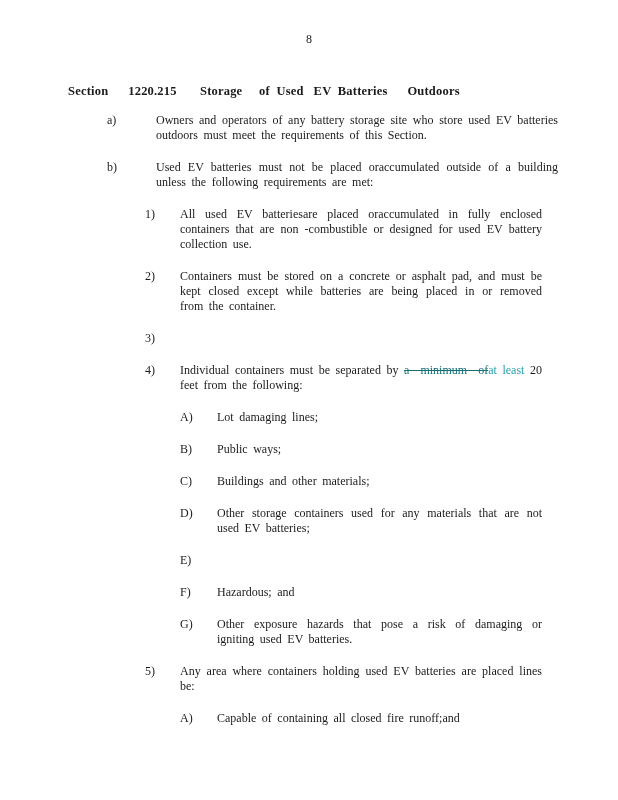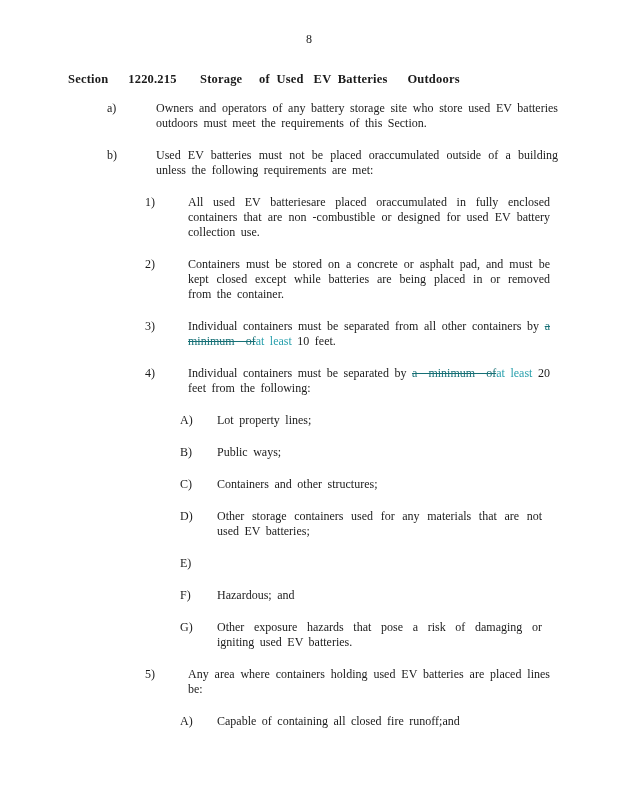--- a/index.html
+++ b/index.html
@@ -12,41 +12,41 @@
     overflow: hidden;
   }
   .page { position: relative; width: 618px; height: 800px; }
   .page-number {
     padding-top: 32px;
     text-align: center;
     font-size: 12px;
     line-height: 14px;
   }
   .heading {
-    margin: 26px 0 0 68px;
+    margin: 38px 0 0 68px;
     font-size: 12.5px;
     font-weight: bold;
     white-space: pre;      
     letter-spacing: 0.2px;
   }
   .items { margin-top: 14px; }
   .item {
     display: flex;
     font-size: 12px;
     line-height: 15px;
     margin-bottom: 17px;
   }
   .item .label { flex: none; }
   .item .text  { text-align: justify; word-spacing: 2.5px; }
   .level1 { margin-left: 107px; }
   .level1 .label { width: 33px; }
   .level1 .text  { width: 402px; margin-left: 16px; }
   .level2 { margin-left: 145px; }
   .level2 .label { width: 35px; }
-  .level2 .text  { width: 362px; margin-left: 8px; }
+  .level2 .text  { width: 362px; }
   .level3 { margin-left: 180px; }
   .level3 .label { width: 37px; }
   .level3 .text  { width: 325px; }
   .deleted {
     color: var(--deleted-text, #156f75);
     text-decoration: line-through;
     word-spacing: 8px;     
   }
   .inserted { color: var(--inserted-text, #2aa0ad); }
   .normal { color: inherit; }
@@ -69,37 +69,36 @@
       <div class="item level2">
         <span class="label">1)</span>
         <span class="text">All used EV batteriesare placed oraccumulated in fully enclosed containers that are non -combustible or designed for used EV battery collection use.</span>
       </div>
       <div class="item level2">
         <span class="label">2)</span>
         <span class="text">Containers must be stored on a concrete or asphalt pad, and must be kept closed except while batteries are being placed in or removed from the container.</span>
       </div>
       <div class="item level2">
         <span class="label">3)</span>
-        <span class="text"><span class="normal">Individual containers must be separated from all other containers by </span><span class="deleted">a minimum of</span><span class="inserted">at least</span><span class="normal"> 10 feet.</span></span>
       </div>
       <div class="item level2">
         <span class="label">4)</span>
         <span class="text"><span class="normal">Individual containers must be separated by </span><span class="deleted">a minimum of</span><span class="inserted">at least</span><span class="normal"> 20 feet from the following:</span></span>
       </div>
       <div class="item level3">
         <span class="label">A)</span>
-        <span class="text">Lot property lines;</span>
+        <span class="text">Lot damaging lines;</span>
       </div>
       <div class="item level3">
         <span class="label">B)</span>
         <span class="text">Public ways;</span>
       </div>
       <div class="item level3">
         <span class="label">C)</span>
-        <span class="text">Containers and other structures;</span>
+        <span class="text">Buildings and other materials;</span>
       </div>
       <div class="item level3">
         <span class="label">D)</span>
         <span class="text">Other storage containers used for any materials that are not used EV batteries;</span>
       </div>
       <div class="item level3">
         <span class="label">E)</span>
       </div>
       <div class="item level3">
         <span class="label">F)</span>

